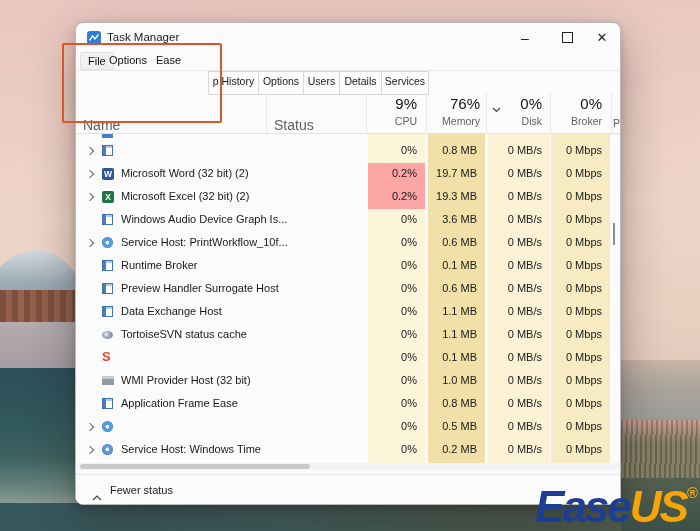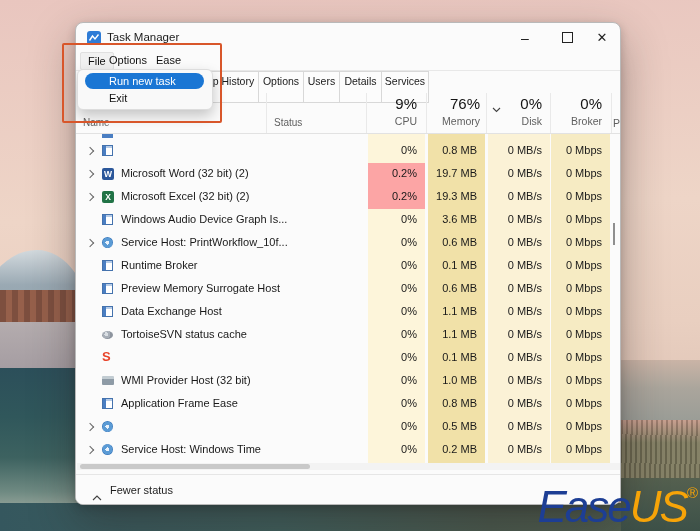--- a/index.html
+++ b/index.html
@@ -41,29 +41,29 @@
   .wc-max{left:474px}
   .wc-max i{display:inline-block;width:9px;height:9px;border:1.2px solid #222;vertical-align:middle;margin-top:-2px}
   .wc-close{left:509px;font-size:13px}
 
   .menubar{position:absolute;left:0;top:28px;width:100%;height:19px;border-bottom:1px solid #e8e8e8;font-size:11px;color:#111}
   .mb{position:absolute;top:1px;line-height:16px}
   .mb-file{left:4px;padding:0 7px;background:#f1f1f1;border:1px solid #e0e0e0;border-radius:2px}
   .mb-options{left:33px}
   .mb-view{left:80px}
 
-  .tab{position:absolute;top:48px;height:32px;background:#fcfcfc;border:1px solid #d8d8d8;
+  .tab{position:absolute;top:48px;height:24px;background:#fcfcfc;border:1px solid #d8d8d8;
     font-size:10.5px;color:#1a1a1a;text-align:center;line-height:19px;box-sizing:border-box;white-space:nowrap}
   .tab1{left:132px;width:51px}.tab2{left:182px;width:46px}.tab3{left:227px;width:37px}
   .tab4{left:263px;width:43px}.tab5{left:305px;width:48px}
 
   
   .vsep{position:absolute;top:70px;height:41px;width:1px;background:#e9e9e9}
   .hline{position:absolute;left:0;top:110px;width:546px;height:1px;background:#e2e2e2}
-  .colname{position:absolute;top:94px;font-size:10px;color:#5f5f5f}
+  .colname{position:absolute;top:94px;font-size:14px;color:#5f5f5f}
   .cn-name{left:7px}.cn-status{left:198px}
   .statcol{position:absolute;top:71px;height:39px;text-align:right;padding-right:8px;box-sizing:border-box}
   .sc-cpu{left:292px;width:57px}.sc-mem{left:352px;width:60px}
   .sc-disk{left:412px;width:62px}.sc-net{left:475px;width:59px}
   .stat-val{display:block;font-size:15px;color:#141414;line-height:20px}
   .stat-label{display:block;font-size:10.5px;color:#5f5f5f;line-height:15px}
   .sort-chev{position:absolute;left:416px;top:76px}
   .po-partial{position:absolute;left:537px;top:94px;font-size:10.5px;color:#5f5f5f;white-space:nowrap}
 
   
@@ -109,21 +109,21 @@
   
   .dropdown{position:absolute;left:1px;top:46px;width:134px;height:39px;background:#f9f9f9;
     border:1px solid #ddd;border-radius:6px;box-shadow:0 6px 14px rgba(0,0,0,.22);z-index:30}
   .mi-run{position:absolute;left:7px;top:3px;width:119px;height:16px;background:#1a76d4;border-radius:8px;
     color:#fff;font-size:11px;line-height:16px;padding-left:24px;box-sizing:border-box;white-space:nowrap}
   .mi-exit{position:absolute;left:31px;top:21px;font-size:11px;color:#111;line-height:15px}
 
   
   .annot{position:absolute;left:62px;top:43px;width:156px;height:76px;border:2px solid #d8562a;
     border-radius:2px;z-index:40}
-  .logo{position:absolute;right:2px;bottom:0px;z-index:50;font-style:italic;font-weight:normal;
+  .logo{position:absolute;right:2px;bottom:0px;z-index:50;font-style:italic;font-weight:bold;
     font-size:44px;letter-spacing:-2px;line-height:48px;white-space:nowrap}
   .lg-ease{color:#1d3e94}.lg-us{color:#f7a408}
   .lg-reg{font-size:15px;color:#f7a408;vertical-align:24px;letter-spacing:0;font-style:normal}
 </style>
 </head>
 <body>
 
 <div class="bg bg-mountain"></div>
 <div class="bg bg-trees"></div>
 <div class="bg bg-slope"></div>
@@ -248,21 +248,21 @@
         <div class="row">
           <span class="ricon ic-app-window"></span>
           <span class="rname">Runtime Broker</span>
           <span class="cell c-cpu">0%</span>
           <span class="cell c-mem">0.1 MB</span>
           <span class="cell c-disk">0 MB/s</span>
           <span class="cell c-net">0 Mbps</span>
         </div>
         <div class="row">
           <span class="ricon ic-app-window"></span>
-          <span class="rname">Preview Memory Surrogate Host</span>
+          <span class="rname">Preview Handler Surrogate Host</span>
           <span class="cell c-cpu">0%</span>
           <span class="cell c-mem">0.6 MB</span>
           <span class="cell c-disk">0 MB/s</span>
           <span class="cell c-net">0 Mbps</span>
         </div>
         <div class="row">
           <span class="ricon ic-app-window"></span>
           <span class="rname">Data Exchange Host</span>
           <span class="cell c-cpu">0%</span>
           <span class="cell c-mem">1.1 MB</span>
@@ -327,23 +327,19 @@
 
   <div class="footer">
     <span class="fd-chev">
       <svg width="10" height="6">
           <polyline points="1,5 5,1 9,5" stroke="#444" stroke-width="1.1" fill="none"></polyline>
         </svg>
     </span>
     <span class="fd-label">Fewer status</span>
   </div>
 
-  <div class="dropdown">
-    <div class="mi-run">Run new task</div>
-    <div class="mi-exit">Exit</div>
-  </div>
 </div>
 
 <div class="annot"></div>
 
 <div class="logo">
   <span class="lg-ease">Ease</span><span class="lg-us">US</span><span class="lg-reg">®</span>
 </div>
 
 </body></html>

